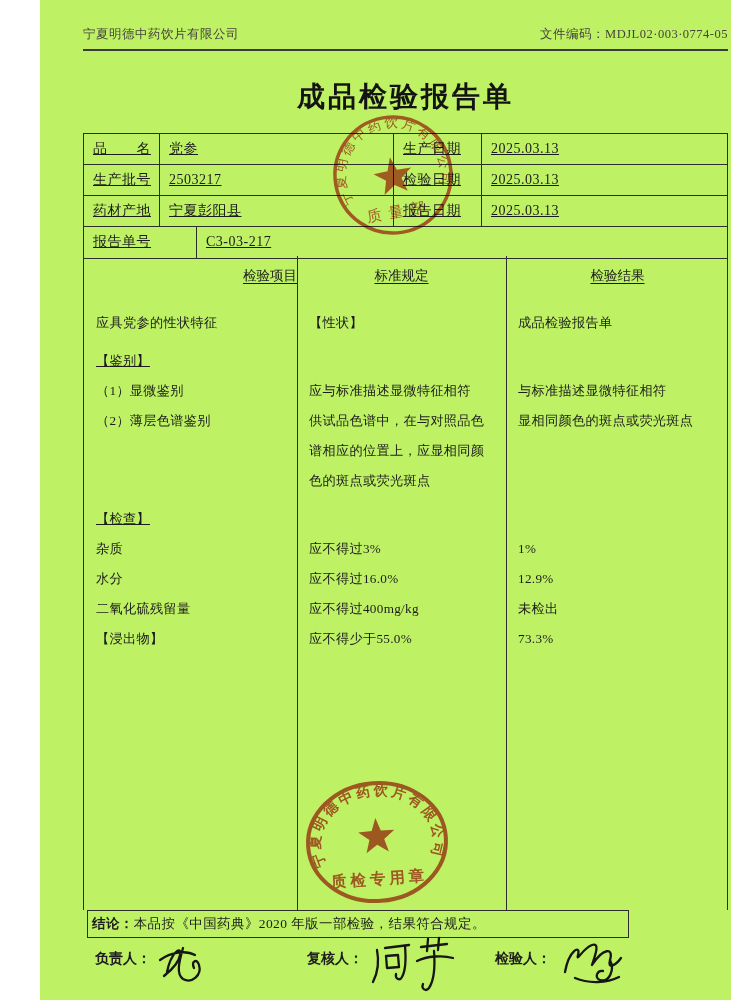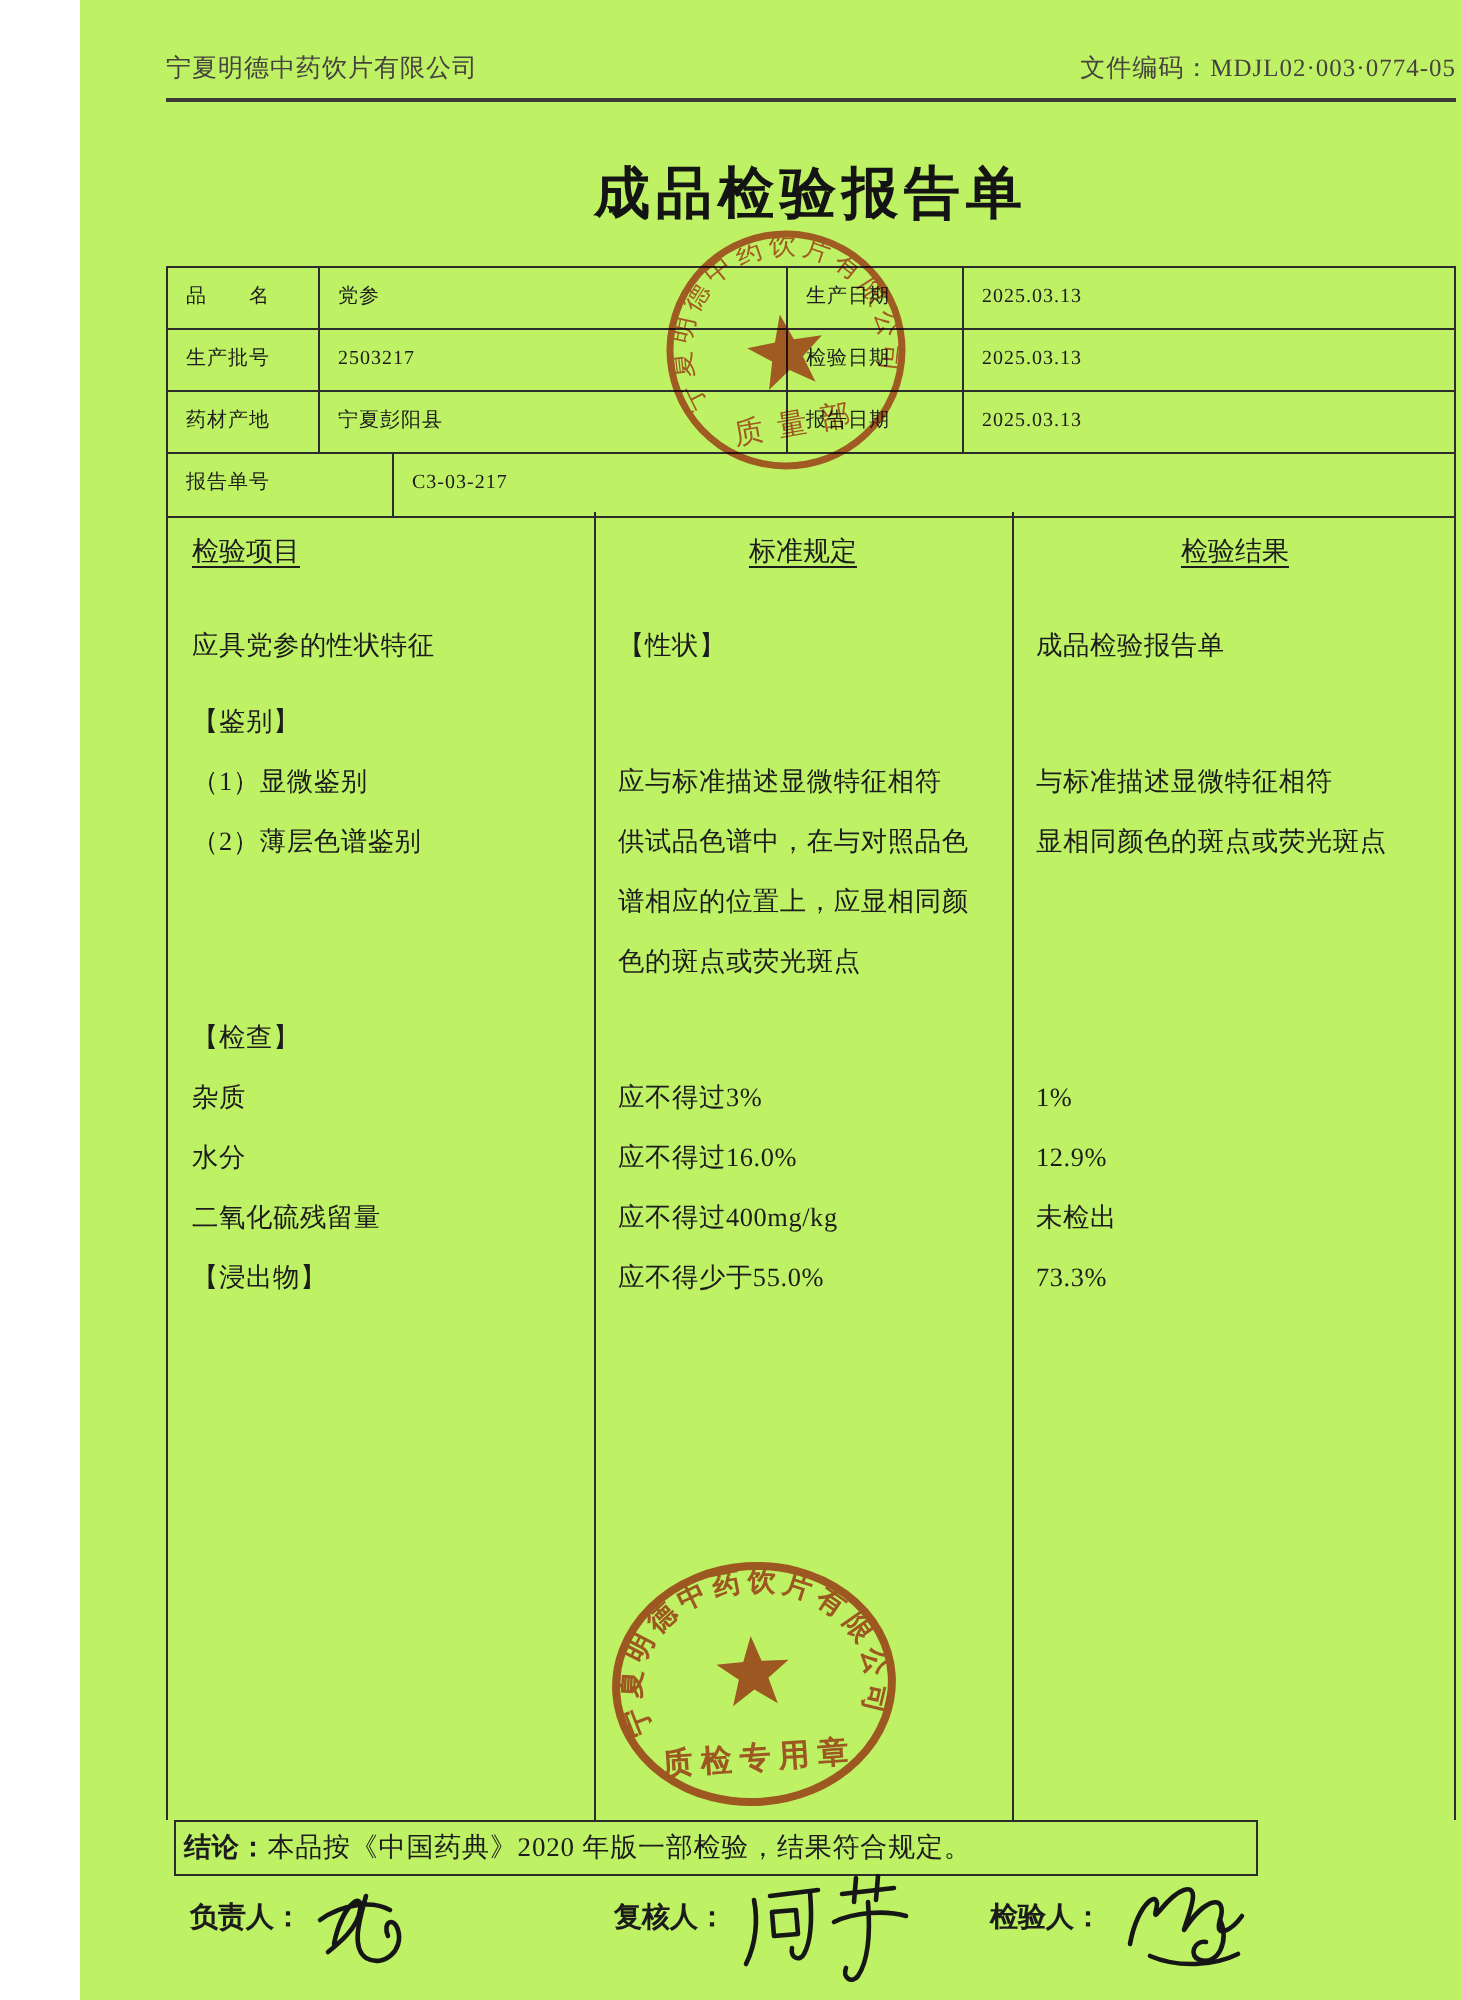--- a/index.html
+++ b/index.html
@@ -18,33 +18,33 @@
   
   .title {
     position:absolute; left:0; right:0; top:78px; text-align:center;
     font-size:28px; font-weight:bold; color:#141414; letter-spacing:3px;
   }
   
   .info { position:absolute; left:43px; top:133px; width:645px; border:1.5px solid #2d2d2d; }
   .irow { display:grid; grid-template-columns:75px 234px 88px 1fr; height:31px; border-bottom:1px solid #2d2d2d; }
   .irow:last-child { border-bottom:none;gap:37px; }
   .irow.span { grid-template-columns:75px 1fr; }
-  .icell { line-height:30px; font-size:10px; padding-left:9px; letter-spacing:0.5px; white-space:nowrap; overflow:hidden; }
+  .icell { line-height:30px; font-size:14px; padding-left:9px; letter-spacing:0.5px; white-space:nowrap; overflow:hidden;text-decoration:underline; }
   .icell.bl { border-left:1px solid #2d2d2d; }
   
   .exam { position:absolute; left:43px; top:256px; width:645px; height:654px;
           border-left:1.5px solid #2d2d2d; border-right:1.5px solid #2d2d2d; }
   .vline { position:absolute; top:0; bottom:0; width:1px; background:#2d2d2d; }
   .vline.v1 { left:213px; } .vline.v2 { left:422px; }
   .xhead { display:grid; grid-template-columns:213px 209px 223px; padding-top:11px; font-size:13.5px; }
-  .xhead .c { text-align:center;font-family:Liberation Serif, serif; } .xhead .l { padding-left:12px; }
+  .xhead .c { text-align:center;font-family:Liberation Serif, serif; } .xhead .l { padding-left:12px;text-align:right; }
   .u { text-decoration:underline; text-underline-offset:3px; }
   .xbody { margin-top:23px; }
   .xrow { display:grid; grid-template-columns:213px 209px 223px; min-height:30px; font-size:13.2px; }
-  .xrow.mt8 { margin-top:8px; }
+  .xrow.mt8 { margin-top:8px;text-decoration:underline; }
   .xcell { line-height:30px; letter-spacing:0.3px; }
   .xcell.item { padding-left:12px; }
   .xcell.std  { padding:0 14px 0 12px; }
   .xcell.res  { padding:0 10px 0 12px; }
   
   .concl { position:absolute; left:47px; top:910px; width:542px; height:28px;
            border:1.5px solid #2d2d2d; border-top:1px solid #2d2d2d;
            display:flex; align-items:center; padding-left:4px; font-size:13.5px; letter-spacing:0.4px; }
   .concl .lab { font-weight:bold; }
   

